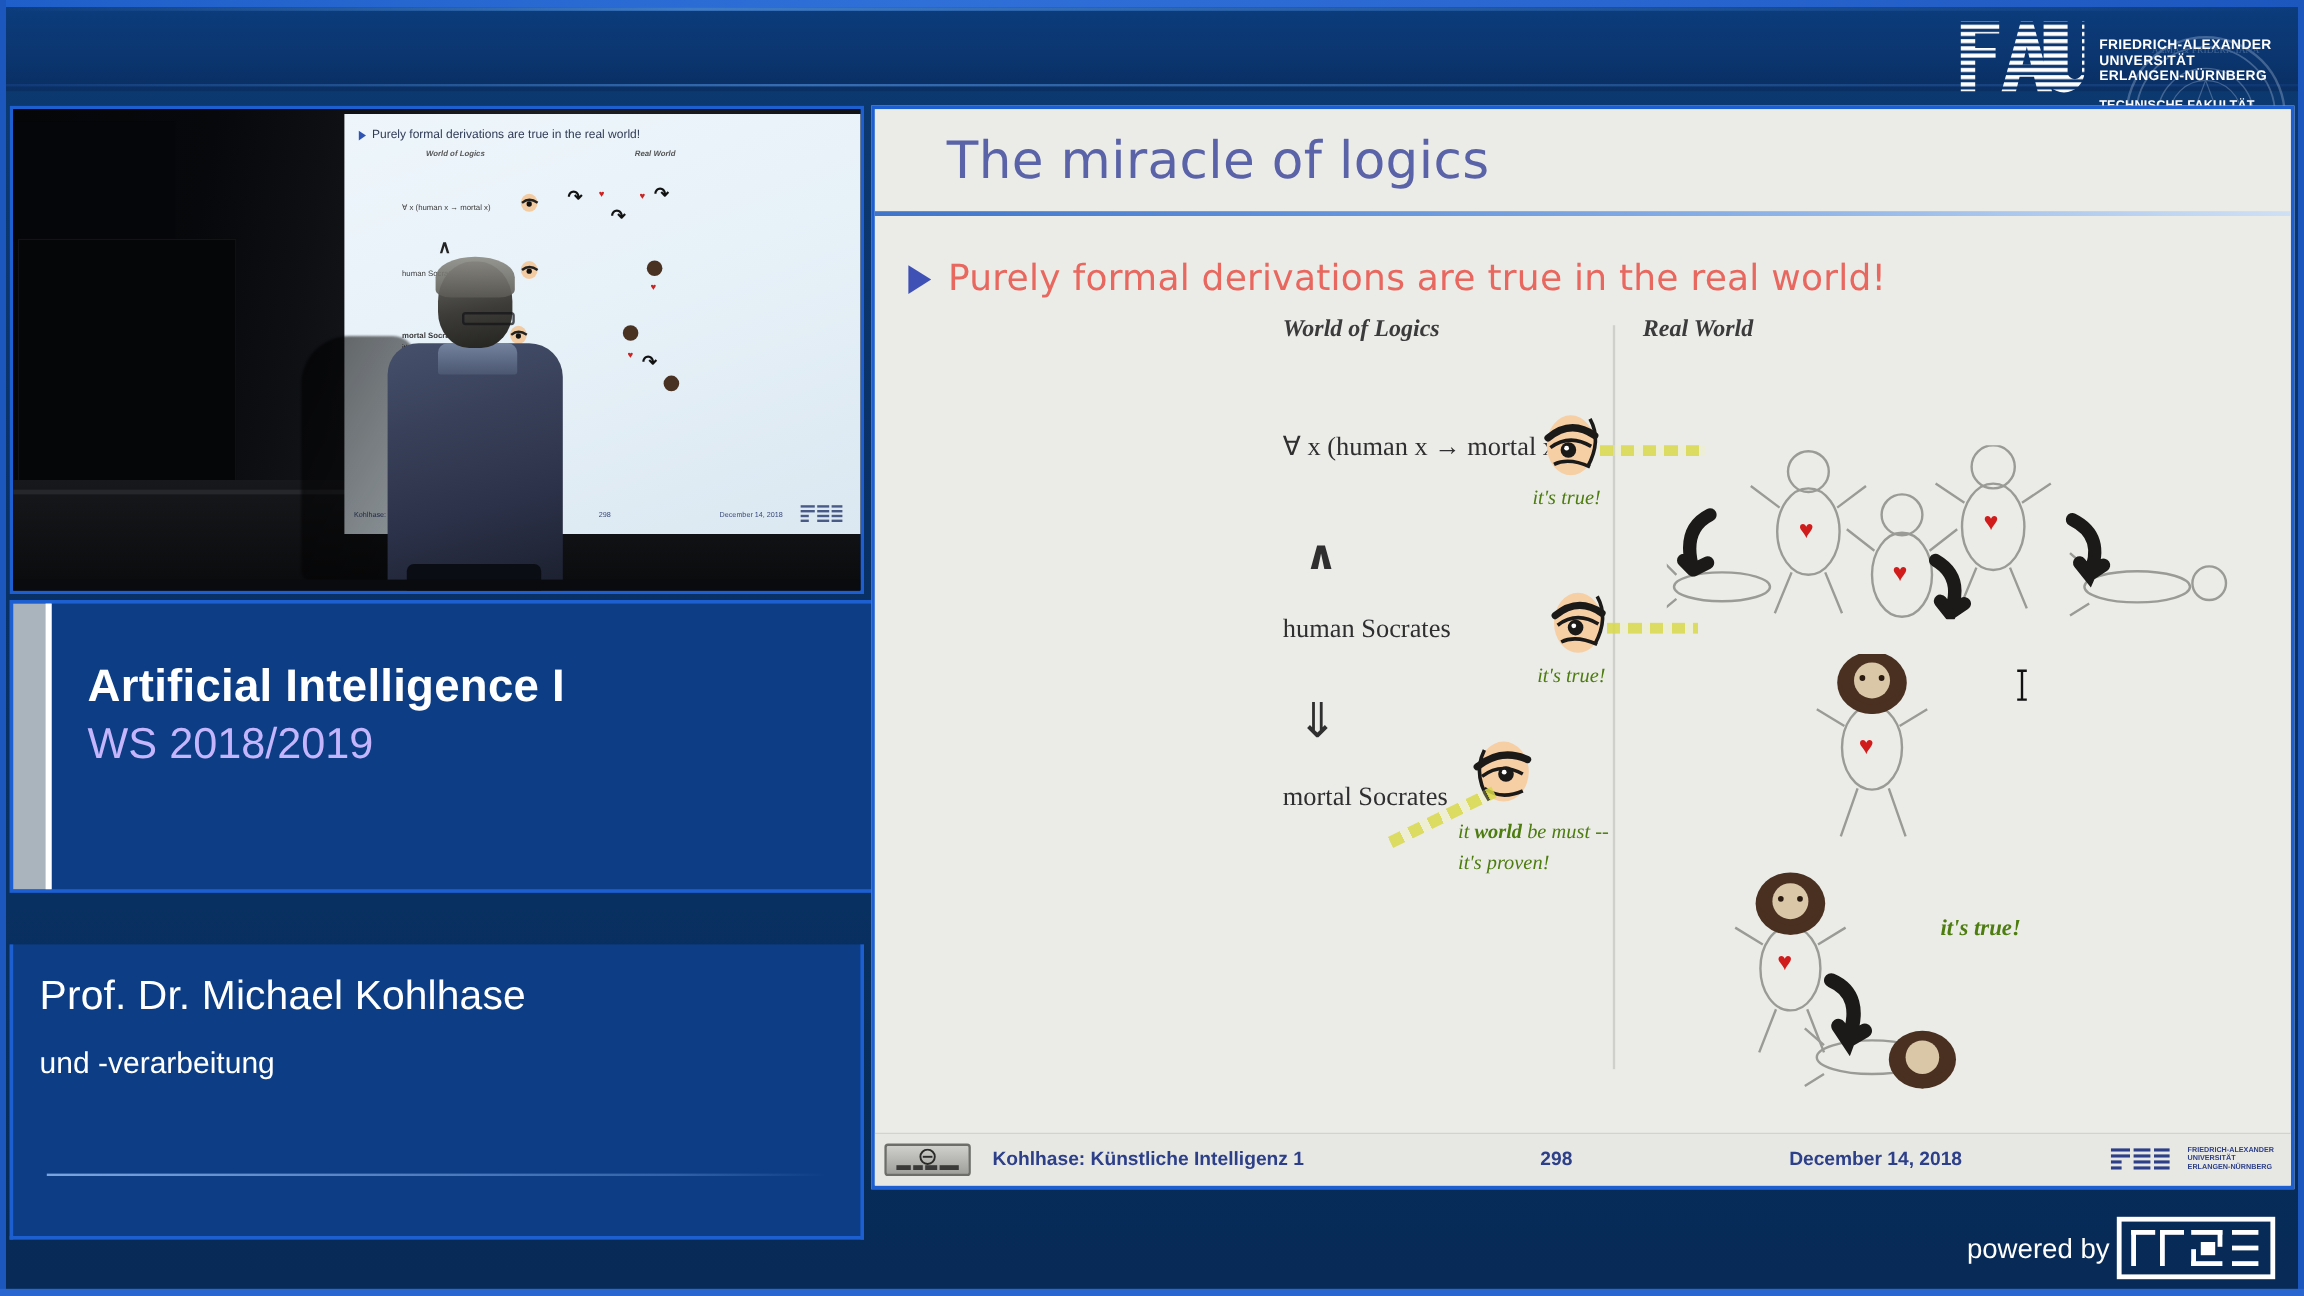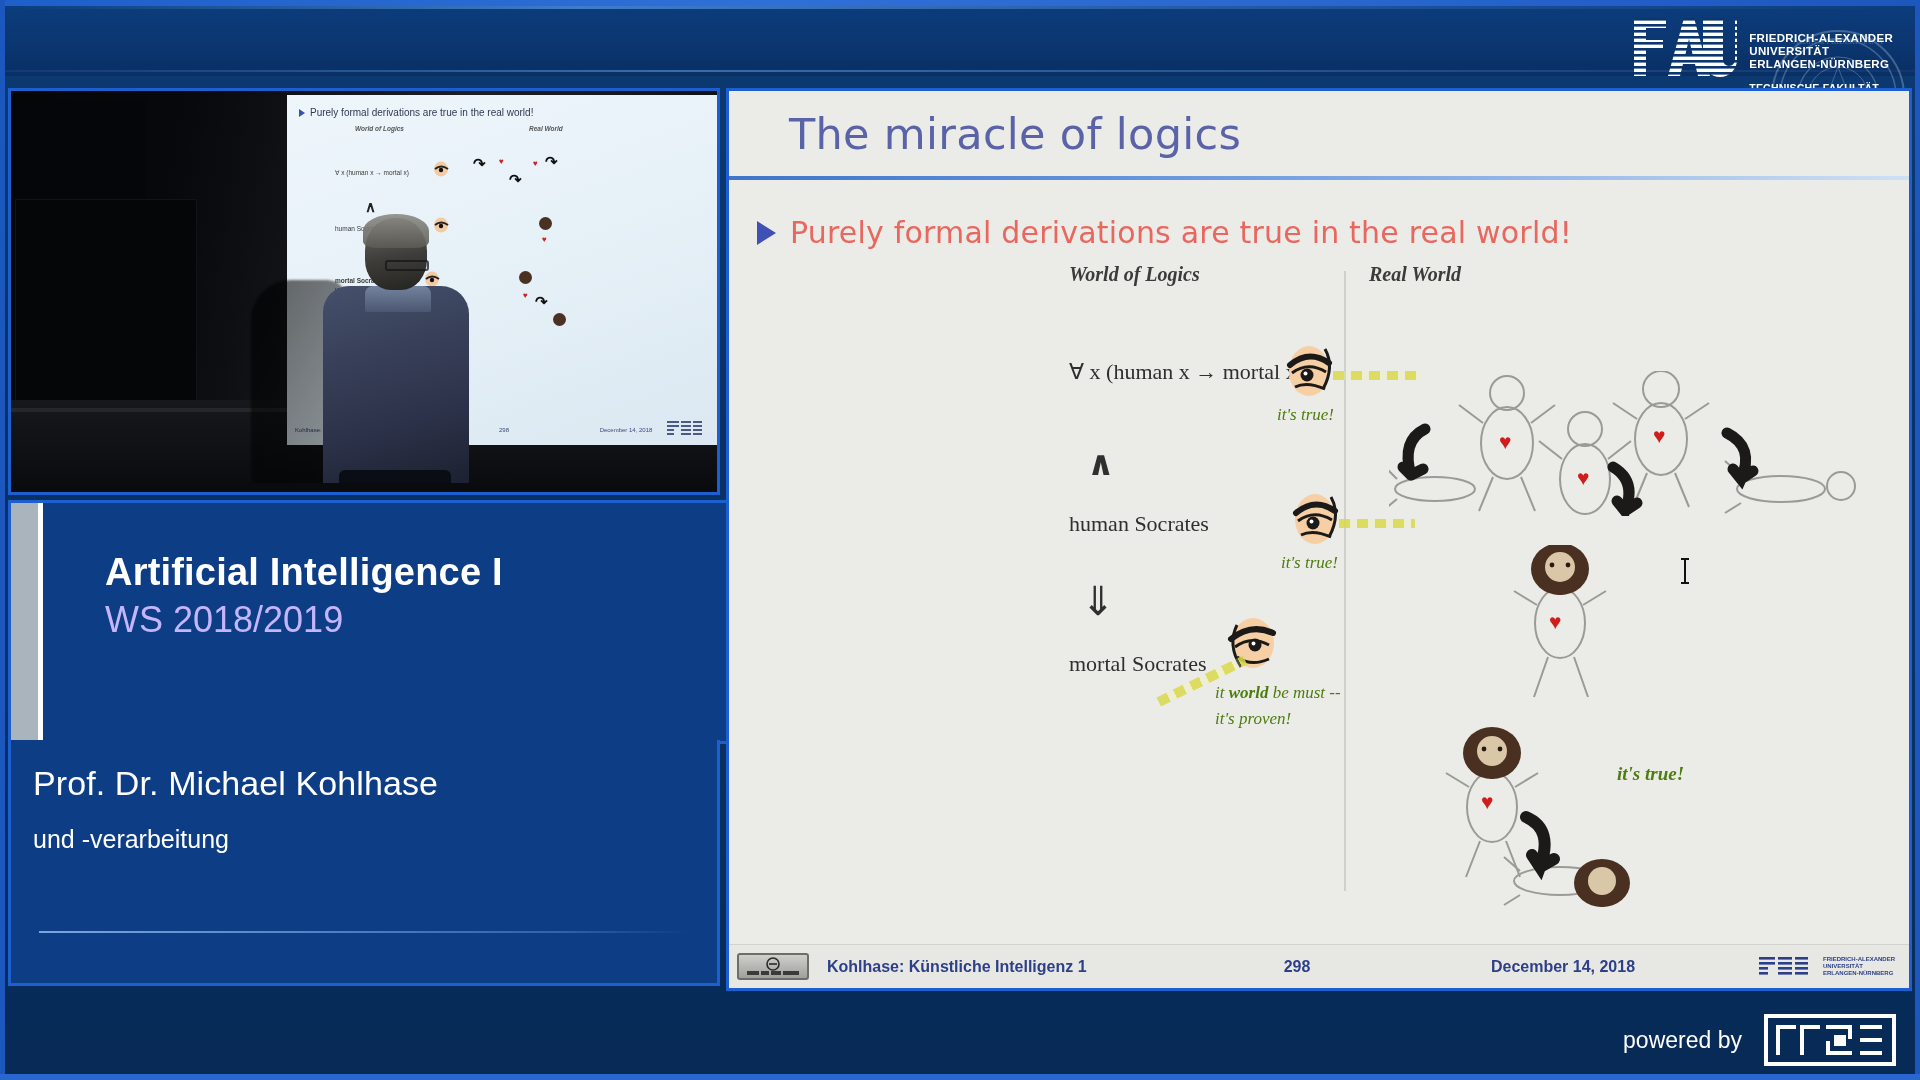--- a/index.html
+++ b/index.html
@@ -175,38 +175,37 @@
     position:absolute; left:0; bottom:-1px; width:100%; height:10px;
     background:#0a0b0e;
   }
 
   
   .title-block {
     position:absolute; left:8px; top:500px; width:800px; height:244px;
     border:3px solid #1d5fd0;
     background:#0c3d85;
     display:flex;
-    gap:32px;
   }
   .title-accent {
     width:32px; height:100%; background:#a9b4bd;
     border-right:5px solid #ffffff; flex:none;
   }
   .title-text { padding:48px 0 0 30px; }
   .course-title {
     color:#ffffff; font-size:38px; font-weight:bold; letter-spacing:.2px;
     line-height:1.12;
   }
   .course-term {
     color:#c4b5fd; font-size:36px; font-weight:normal; line-height:1.2;
     margin-top:4px;
   }
 
   .person-block {
-    position:absolute; left:8px; top:740px; width:712px; height:246px;
+    position:absolute; left:8px; top:787px; width:712px; height:246px;
     background:#0c3d85;
     border-left:3px solid #1d5fd0; border-right:3px solid #1d5fd0;
     border-bottom:3px solid #1d5fd0;
     padding:24px 28px 0 22px;
   }
   .person-name {
     color:#ffffff; font-size:34px; line-height:1.15; letter-spacing:.1px;
   }
   .person-affil {
     color:#ffffff; font-size:25px; line-height:1.3; margin-top:20px;
@@ -316,21 +315,21 @@
   }
   .sf-author { width:380px; }
   .sf-page { width:180px; text-align:center; }
   .sf-date { flex:1; text-align:center; }
   .sf-fau { width:170px; display:flex; align-items:center; gap:6px; justify-content:flex-end; padding-right:14px;}
   .sf-fau-words { color:#2d3f88; font-size:6px; line-height:7px; font-weight:bold;}
 
   
   .powered {
     position:absolute; right:24px; bottom:14px;
-    display:flex; align-items:center; gap:22px;
+    display:flex; align-items:center; gap:6px;
   }
   .powered-label { color:#ffffff; font-size:23px; }
   .rrze-logo {
     width:132px; height:52px; border:4px solid #ffffff;
     display:flex; align-items:center; justify-content:center;
   }
 </style>
 </head>
 <body>
 

